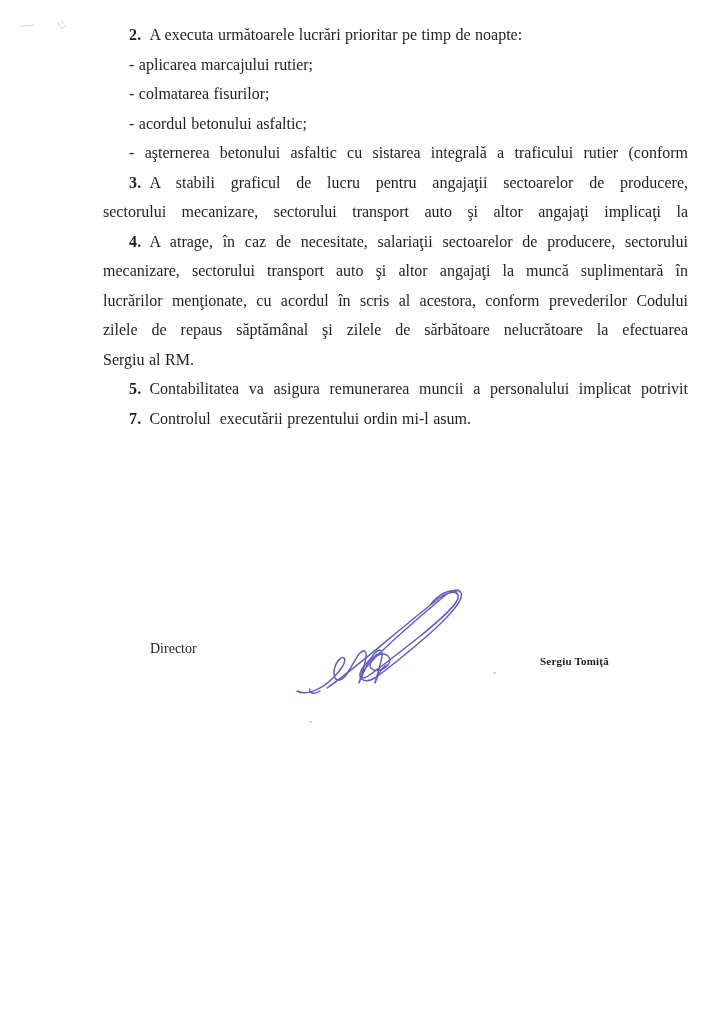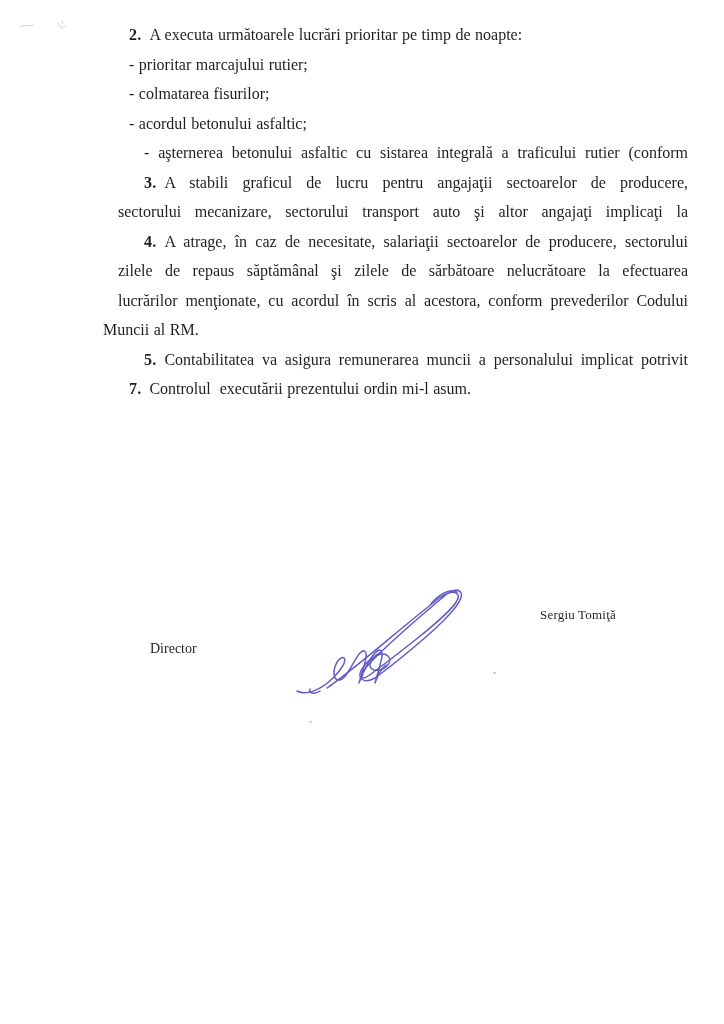--- a/index.html
+++ b/index.html
@@ -28,36 +28,35 @@
     word-spacing:0.5px;
   }
   .line{
     white-space:nowrap;
     height:29.5px;
   }
   .line.indent{padding-left:26px;}
   .line.jfull{
     text-align:justify;
     text-align-last:justify;
-    margin-left:15px;
     -moz-text-align-last:justify;
   }
   .num{
     font-weight:bold;
     margin-right:8px;
     letter-spacing:0.2px;
   }
   .sig-row{position:absolute;left:0;top:0;width:724px;}
   .role-label{
     position:absolute;left:150px;top:640px;
     font-weight:normal;font-size:14px;line-height:18px;
   }
   .signer-name{
-    position:absolute;left:540px;top:606px;
-    font-weight:normal;font-size:13px;line-height:18px;
+    position:absolute;left:540px;top:652px;
+    font-weight:bold;font-size:11px;line-height:18px;
     letter-spacing:0.2px;
   }
   .signature-wrap{
     position:absolute;left:283px;top:584px;width:190px;height:122px;
   }
   .signature-wrap svg{display:block;width:100%;height:100%;}
   .pencil-wrap{
     position:absolute;left:12px;top:16px;width:66px;height:22px;opacity:0.85;
   }
   .speck{
@@ -75,30 +74,31 @@
   <div class="pencil-wrap">
     <svg viewBox="0 0 66 22">
       <path d="M 8 11 C 12 8 16 11 21 9" fill="none" stroke="var(--pencil)" stroke-width="1" stroke-linecap="round"></path>
       <path d="M 46 7 C 48 12 51 14 53 10" fill="none" stroke="var(--pencil)" stroke-width="1" stroke-linecap="round"></path>
       <path d="M 50 5 L 51 7.5" fill="none" stroke="var(--pencil)" stroke-width="1" stroke-linecap="round"></path>
     </svg>
   </div>
 
   <div class="doc-body" id="doc-body">
       <div class="line indent"><span class="num">2.</span>A executa următoarele lucrări prioritar pe timp de noapte:</div>
-      <div class="line indent">- prioritar marcajului rutier;</div>
+      <div class="line indent">- aplicarea marcajului rutier;</div>
       <div class="line indent">- colmatarea fisurilor;</div>
       <div class="line indent">- acordul betonului asfaltic;</div>
       <div class="line indent jfull">- aşternerea betonului asfaltic cu sistarea integrală a traficului rutier (conform</div>
       <div class="line indent jfull"><span class="num">3.</span>A stabili graficul de lucru pentru angajaţii sectoarelor de producere,</div>
       <div class="line jfull">sectorului mecanizare, sectorului transport auto şi altor angajaţi implicaţi la</div>
       <div class="line indent jfull"><span class="num">4.</span>A atrage, în caz de necesitate, salariaţii sectoarelor de producere, sectorului</div>
+      <div class="line jfull">mecanizare, sectorului transport auto şi altor angajaţi la muncă suplimentară în</div>
+      <div class="line jfull">lucrărilor menţionate, cu acordul în scris al acestora, conform prevederilor Codului</div>
       <div class="line jfull">zilele de repaus săptămânal şi zilele de sărbătoare nelucrătoare la efectuarea</div>
-      <div class="line jfull">lucrărilor menţionate, cu acordul în scris al acestora, conform prevederilor Codului</div>
-      <div class="line">Muncii al RM.</div>
+      <div class="line">Sergiu al RM.</div>
       <div class="line indent jfull"><span class="num">5.</span>Contabilitatea va asigura remunerarea muncii a personalului implicat potrivit</div>
       <div class="line indent"><span class="num">7.</span>Controlul&nbsp; executării prezentului ordin mi-l asum.</div>
     </div>
 
   <div class="sig-row">
     <div class="role-label">Director</div>
 
     <div class="signature-wrap">
       <svg viewBox="0 0 190 122">
         <g fill="none" stroke="var(--sig-ink)" stroke-width="1.5" stroke-linecap="round" stroke-linejoin="round" opacity="0.95">

